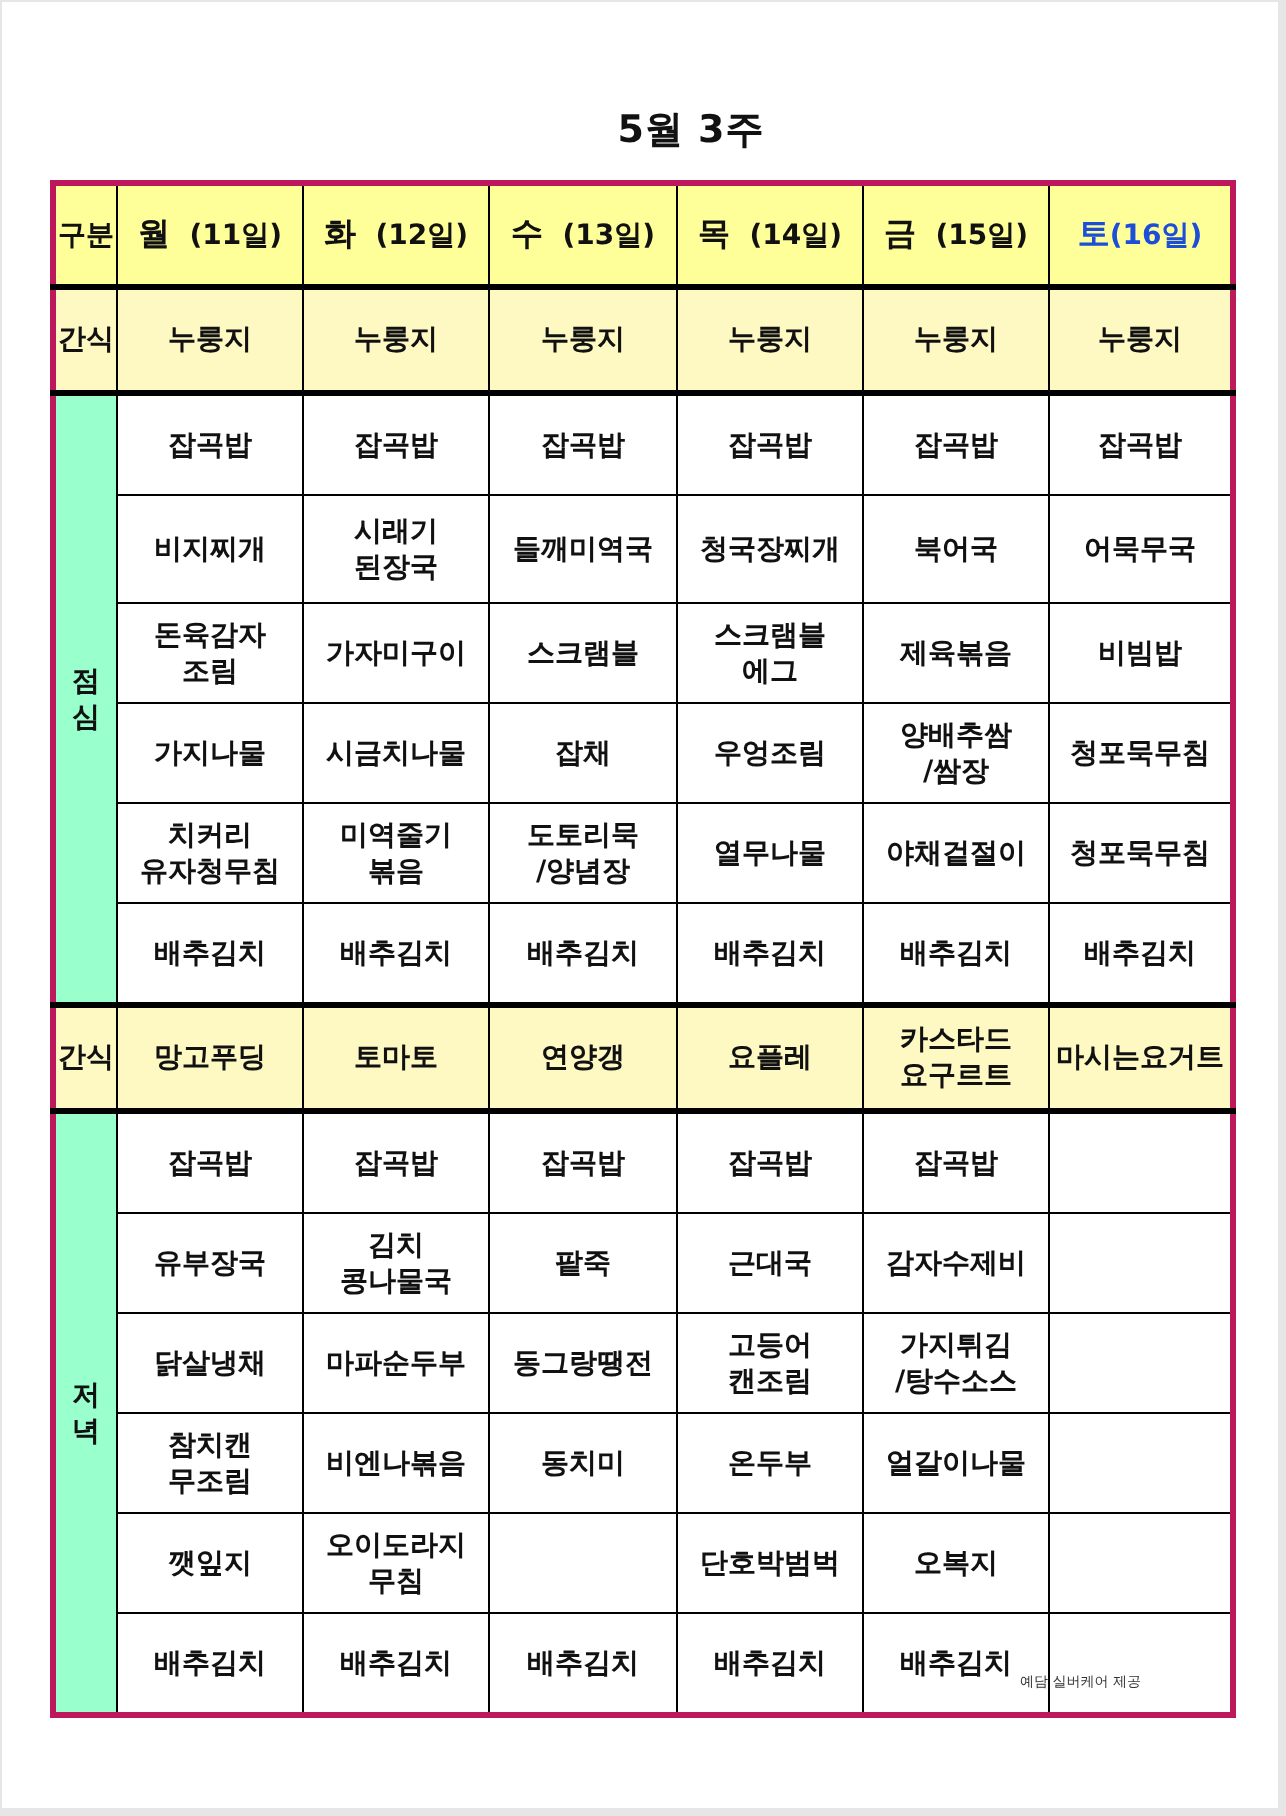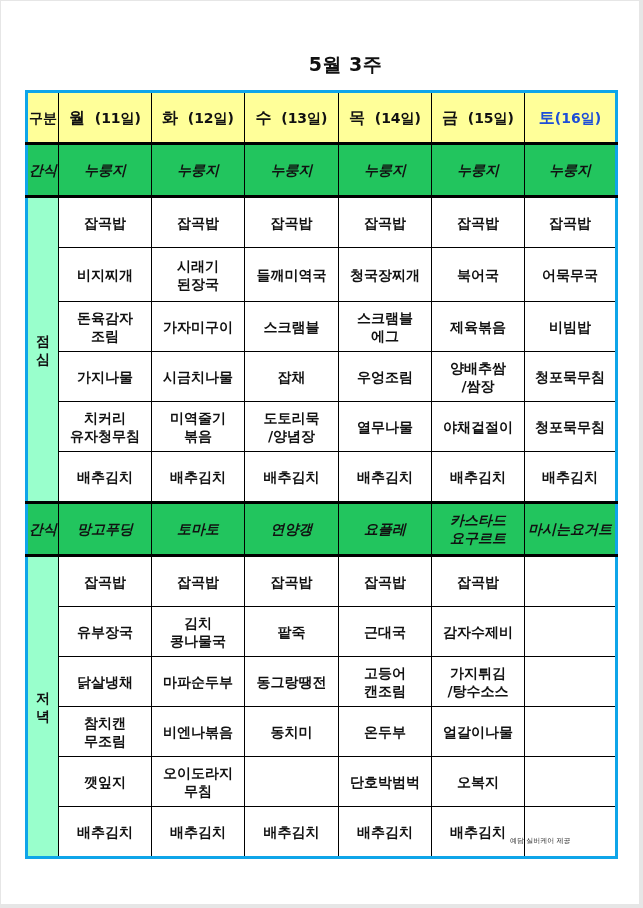--- a/index.html
+++ b/index.html
@@ -1,24 +1,24 @@
 <!DOCTYPE html>
 <html><head>
 <meta charset="utf-8">
 <style>
   html, body { margin:0; padding:0; }
   body { width:643px; height:908px; background:#e6e6e6; position:relative; font-family:"DejaVu Sans","Liberation Sans",sans-serif; overflow:hidden; }
   .page { position:absolute; left:1px; top:1px; width:638px; height:903px; background:#ffffff; }
   .title { position:absolute; left:0; top:52px; width:643px; text-align:center; font-size:19px; font-weight:bold; color:#111; letter-spacing:0.5px;padding-left:24px; }
-  table.menu { position:absolute; left:25px; top:90px; border-collapse:collapse; border:3px solid #0ea5e9; table-layout:fixed; }
+  table.menu { position:absolute; left:25px; top:90px; border-collapse:collapse; border:3px solid #be185d; table-layout:fixed; }
   table.menu td { border:1px solid #000; text-align:center; vertical-align:middle; font-size:14px; font-weight:bold; color:#111; padding:0; line-height:18px; white-space:pre-line; }
   td.lbl { font-size:13px; font-weight:normal; width:30px; }
   tr.hdr td { background:#ffff99; height:49px; font-size:14px; }
   tr.hdr td.sat { color:#1d4ed8; }
-  tr.snack td { background:#22c55e; height:50px;font-style:italic; }
+  tr.snack td { background:#fef9c3; height:50px; }
   tr.snack { border-top:3px solid #000; border-bottom:3px solid #000; }
   td.meal-lbl { background:#99ffcc; font-size:14px; font-weight:bold; line-height:19px; vertical-align:middle; }
   tr.meal td.cell { height:49px; background:#fff; }
   .footer { position:absolute; left:510px; top:836px; font-size:7px; color:#333; }
 </style>
 </head>
 <body>
 
 <div class="page"></div>
 <div class="title">5월 3주</div>

